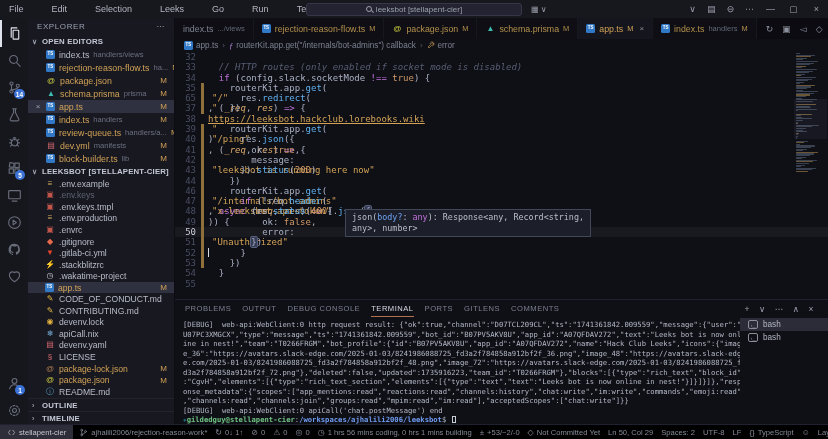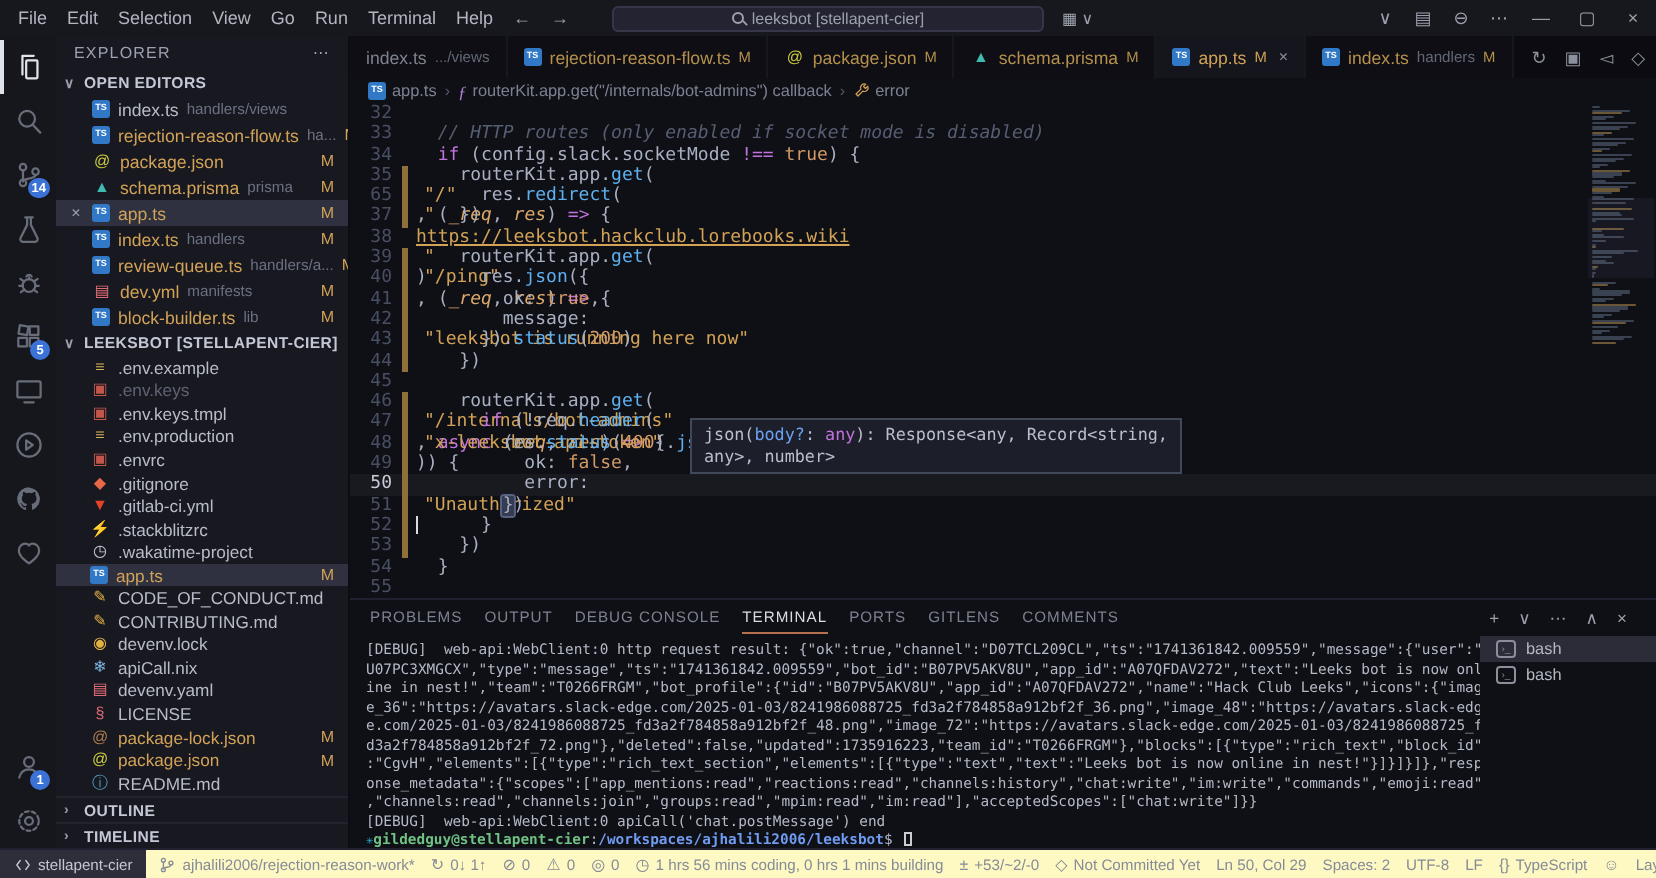--- a/index.html
+++ b/index.html
@@ -90,37 +90,37 @@
 .tl{height:9.55px}
 .prompt .u{color:#6fc283;font-weight:bold}
 .prompt .p{color:#6f9bf0;font-weight:bold}
 .prompt .ind{color:#2bb3d8;font-size:6px}
 .tcursor{display:inline-block;width:4px;height:7px;border:1px solid #c8ccd4;vertical-align:-1px;margin-left:1px}
 .term-list{flex:0 0 88px;padding-top:1px;font-size:8.2px;color:#b3b8c3}
 .trow{height:13px;display:flex;align-items:center;gap:5px;padding-left:8px}
 .trow.sel{background:#2c2c38}
 .tico{width:10px;height:9px;border:1px solid #8a8f9b;border-radius:2px;font-size:5px;display:flex;align-items:center;justify-content:center;color:#8a8f9b;flex:0 0 10px}
 
-.statusbar{height:15px;flex:0 0 15px;background:#fef9c3;border-top:1px solid #202030;display:flex;align-items:center;font-size:7.6px;color:#858b98;overflow:hidden;white-space:nowrap}
+.statusbar{height:15px;flex:0 0 15px;background:#000000;border-top:1px solid #202030;display:flex;align-items:center;font-size:7.6px;color:#858b98;overflow:hidden;white-space:nowrap}
 .st{display:flex;align-items:center;gap:3px;padding:0 4px;height:100%}
 .st.seg{background:#2e2e3a;color:#c3c7d1;padding:0 7px;margin-right:2px}
 .st svg{width:9px;height:9px}
 .st .gly{font-size:8px}
 .st-right{margin-left:auto;display:flex;height:100%;align-items:center}
 </style>
 </head>
 <body>
 
 <div id="win">
   <div class="titlebar">
-    <span id="menus" style="display: inline-flex;">
+    <span id="menus" style="display: inline-flex; gap: 18px;">
         <span class="menu">File</span>
         <span class="menu">Edit</span>
         <span class="menu">Selection</span>
-        <span class="menu">View</span>
+        <span class="menu">Leeks</span>
         <span class="menu">Go</span>
         <span class="menu">Run</span>
         <span class="menu">Terminal</span>
         <span class="menu">Help</span>
       </span>
     <span class="tb-ic">←</span>
     <span class="tb-ic">→</span>
     <div class="tb-search">
       <span class="i-srch"></span>
       <span>leeksbot [stellapent-cier]</span>
@@ -499,25 +499,20 @@
           </div>
           <div class="cl">
             <span class="ln">43</span>
             <span class="gm mod"></span>
             <span class="ct"><span>      }).</span><span class="fn">status</span><span>(</span><span class="nu">200</span><span>)</span></span>
           </div>
           <div class="cl">
             <span class="ln">44</span>
             <span class="gm mod"></span>
             <span class="ct"><span>    })</span></span>
-          </div>
-          <div class="cl">
-            <span class="ln">45</span>
-            <span class="gm"></span>
-            <span class="ct"></span>
           </div>
           <div class="cl">
             <span class="ln">46</span>
             <span class="gm mod"></span>
             <span class="ct"><span>    </span><span>routerKit.app.</span><span class="fn">get</span><span>(</span><span class="st">"/internals/bot-admins"</span><span>, </span><span class="kw">async</span><span> (</span><span class="pm">req</span><span>, </span><span class="pm">res</span><span>) </span><span class="kw">=&gt;</span><span> {</span></span>
           </div>
           <div class="cl">
             <span class="ln">47</span>
             <span class="gm mod"></span>
             <span class="ct"><span>      </span><span class="kw">if</span><span> (!</span><span>req.</span><span class="fn">header</span><span>(</span><span class="st">"x-leeksbot-api-token"</span><span>)) {</span></span>

